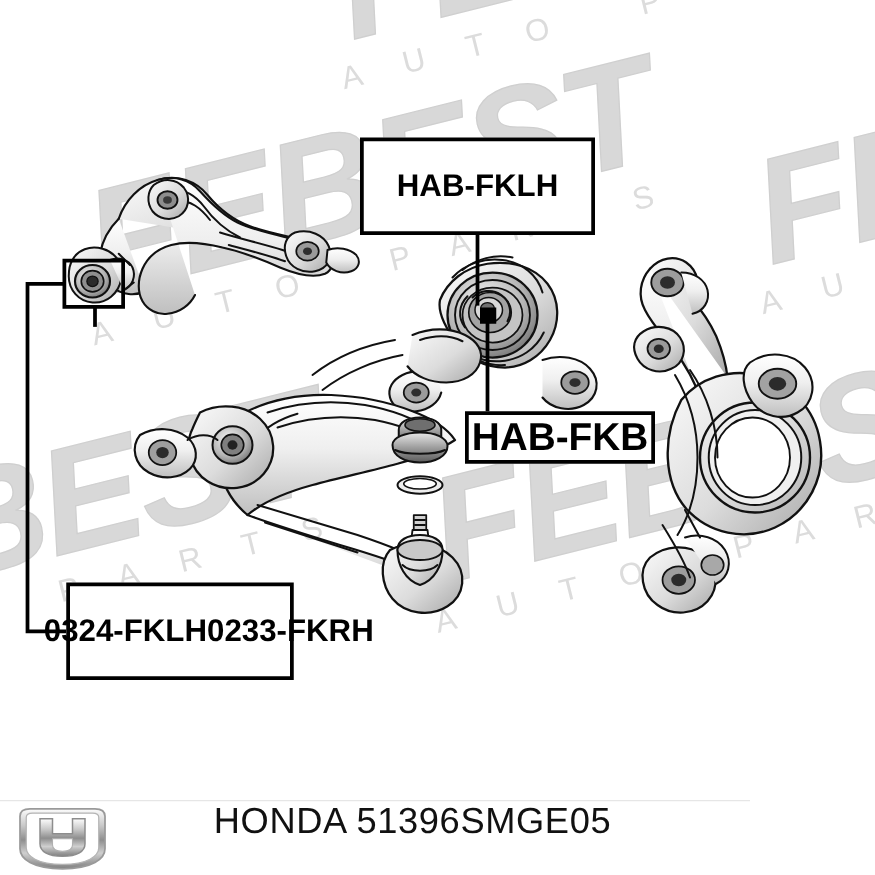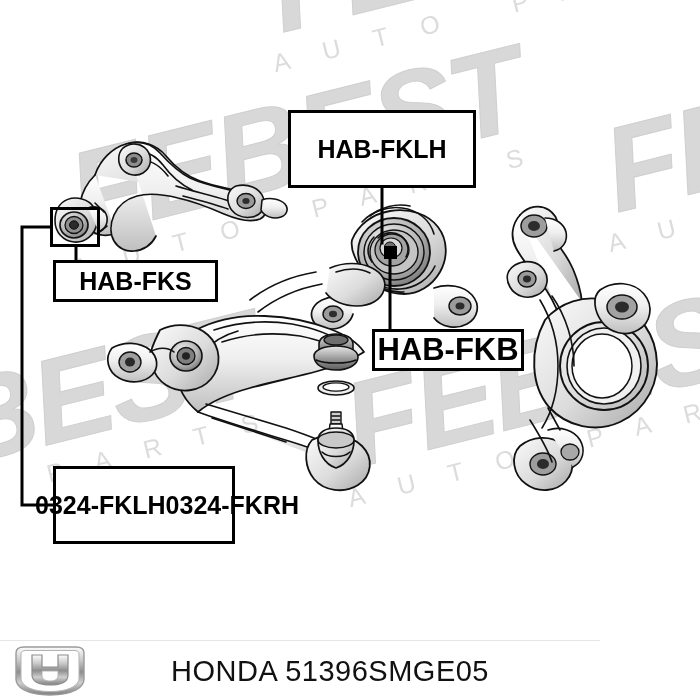--- a/index.html
+++ b/index.html
@@ -123,21 +123,20 @@
   
   #bottom-bar {
     position: absolute;
     left: 0; top: 640px;
     width: 600px;
     height: 60px;
     background: #ffffff;
     border-top: 1px solid #e6e6e6;
     z-index: 5;
     display: flex;
-    align-items: center;
   }
   #honda-logo-wrap {
     width: 100px;
     height: 60px;
     display: flex;
     align-items: center;
     justify-content: center;
     flex: 0 0 auto;
   }
   #bottom-caption {
@@ -412,31 +411,28 @@
     </g>
     <g fill="#000000" stroke="none">
       <rect x="384" y="246" width="13" height="13"></rect>
     </g>
   </svg>
 
   <div class="callout" id="callout-hab-fklh-fkrh">
     <div class="line">HAB-FKLH</div>
   </div>
 
-  <div class="callout" id="callout-hab-fks">
-    <div class="line">HAB-FKS</div>
-  </div>
 
   <div class="callout" id="callout-hab-fkb">
     <div class="line">HAB-FKB</div>
   </div>
 
   <div class="callout" id="callout-0324">
     <div class="line">0324-FKLH</div>
-    <div class="line">0324-FKRH</div>
+    <div class="line">0233-FKRH</div>
   </div>
 
   <div id="bottom-bar">
     <div id="honda-logo-wrap">
       <svg width="84" height="52" viewBox="0 0 84 52">
         <defs>
           <linearGradient id="chromeG" x1="0" y1="0" x2="0" y2="1">
             <stop offset="0%" stop-color="#fdfdfd"></stop>
             <stop offset="28%" stop-color="#c9c9c9"></stop>
             <stop offset="52%" stop-color="#8e8e8e"></stop>

